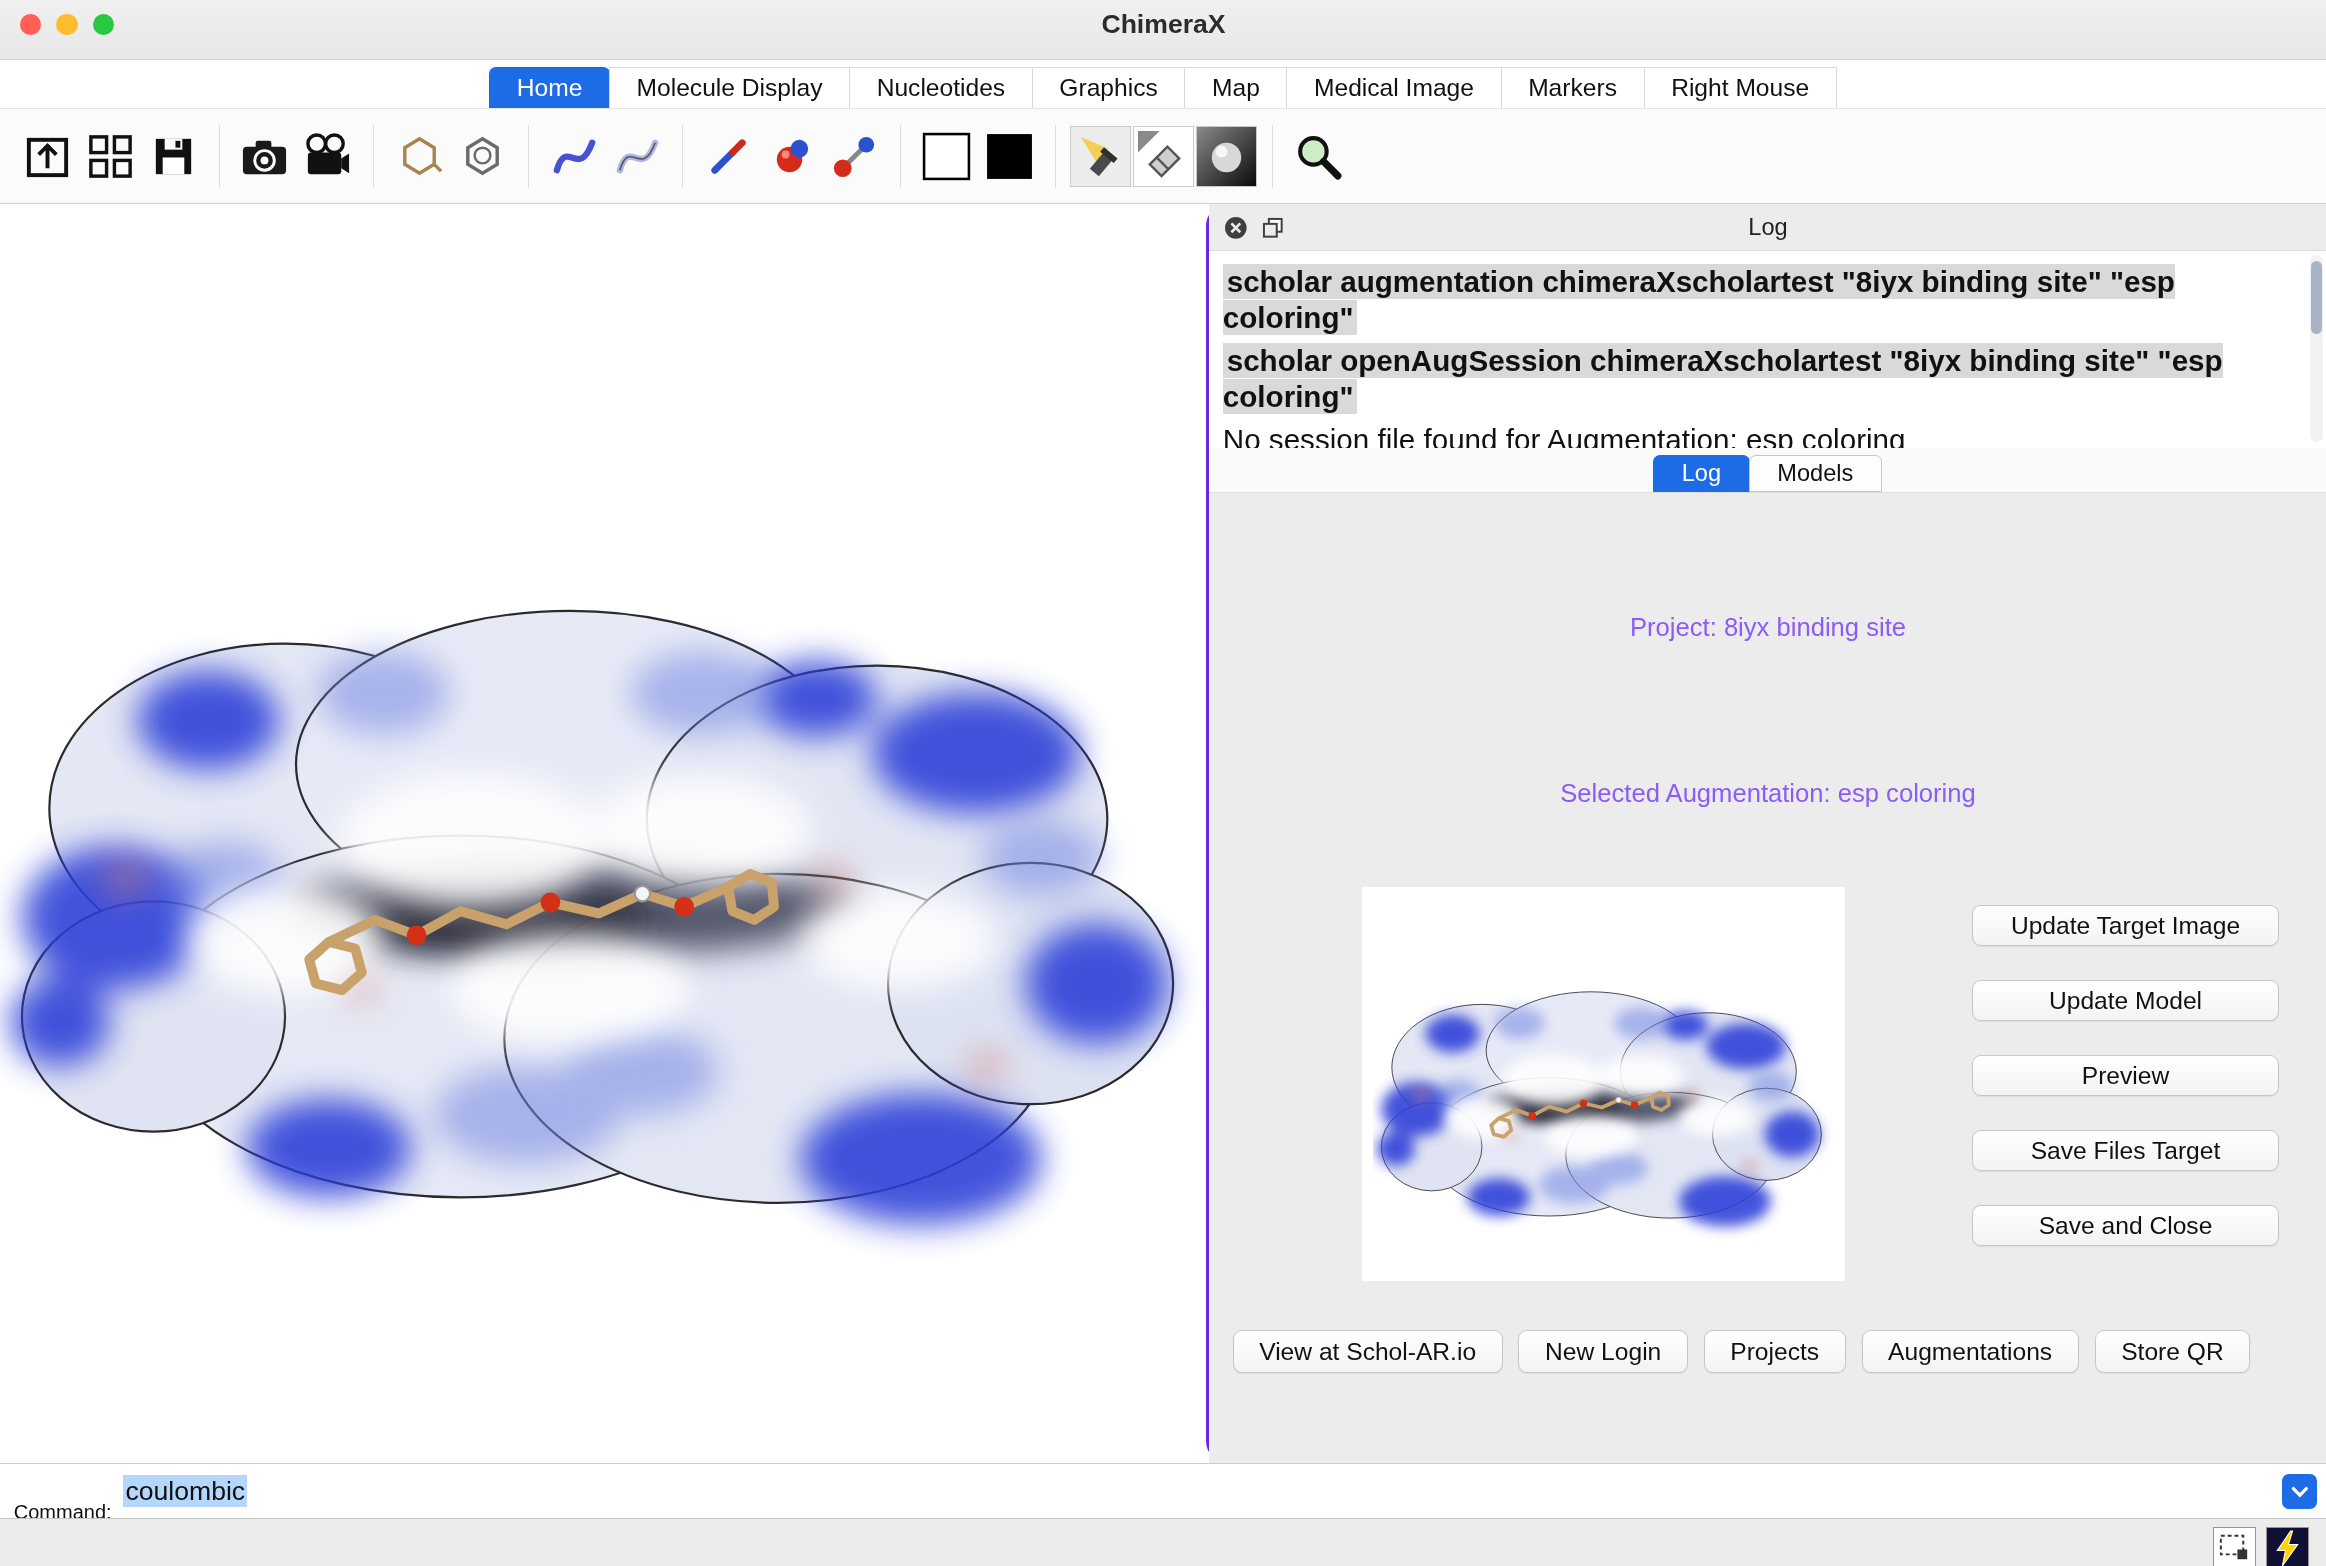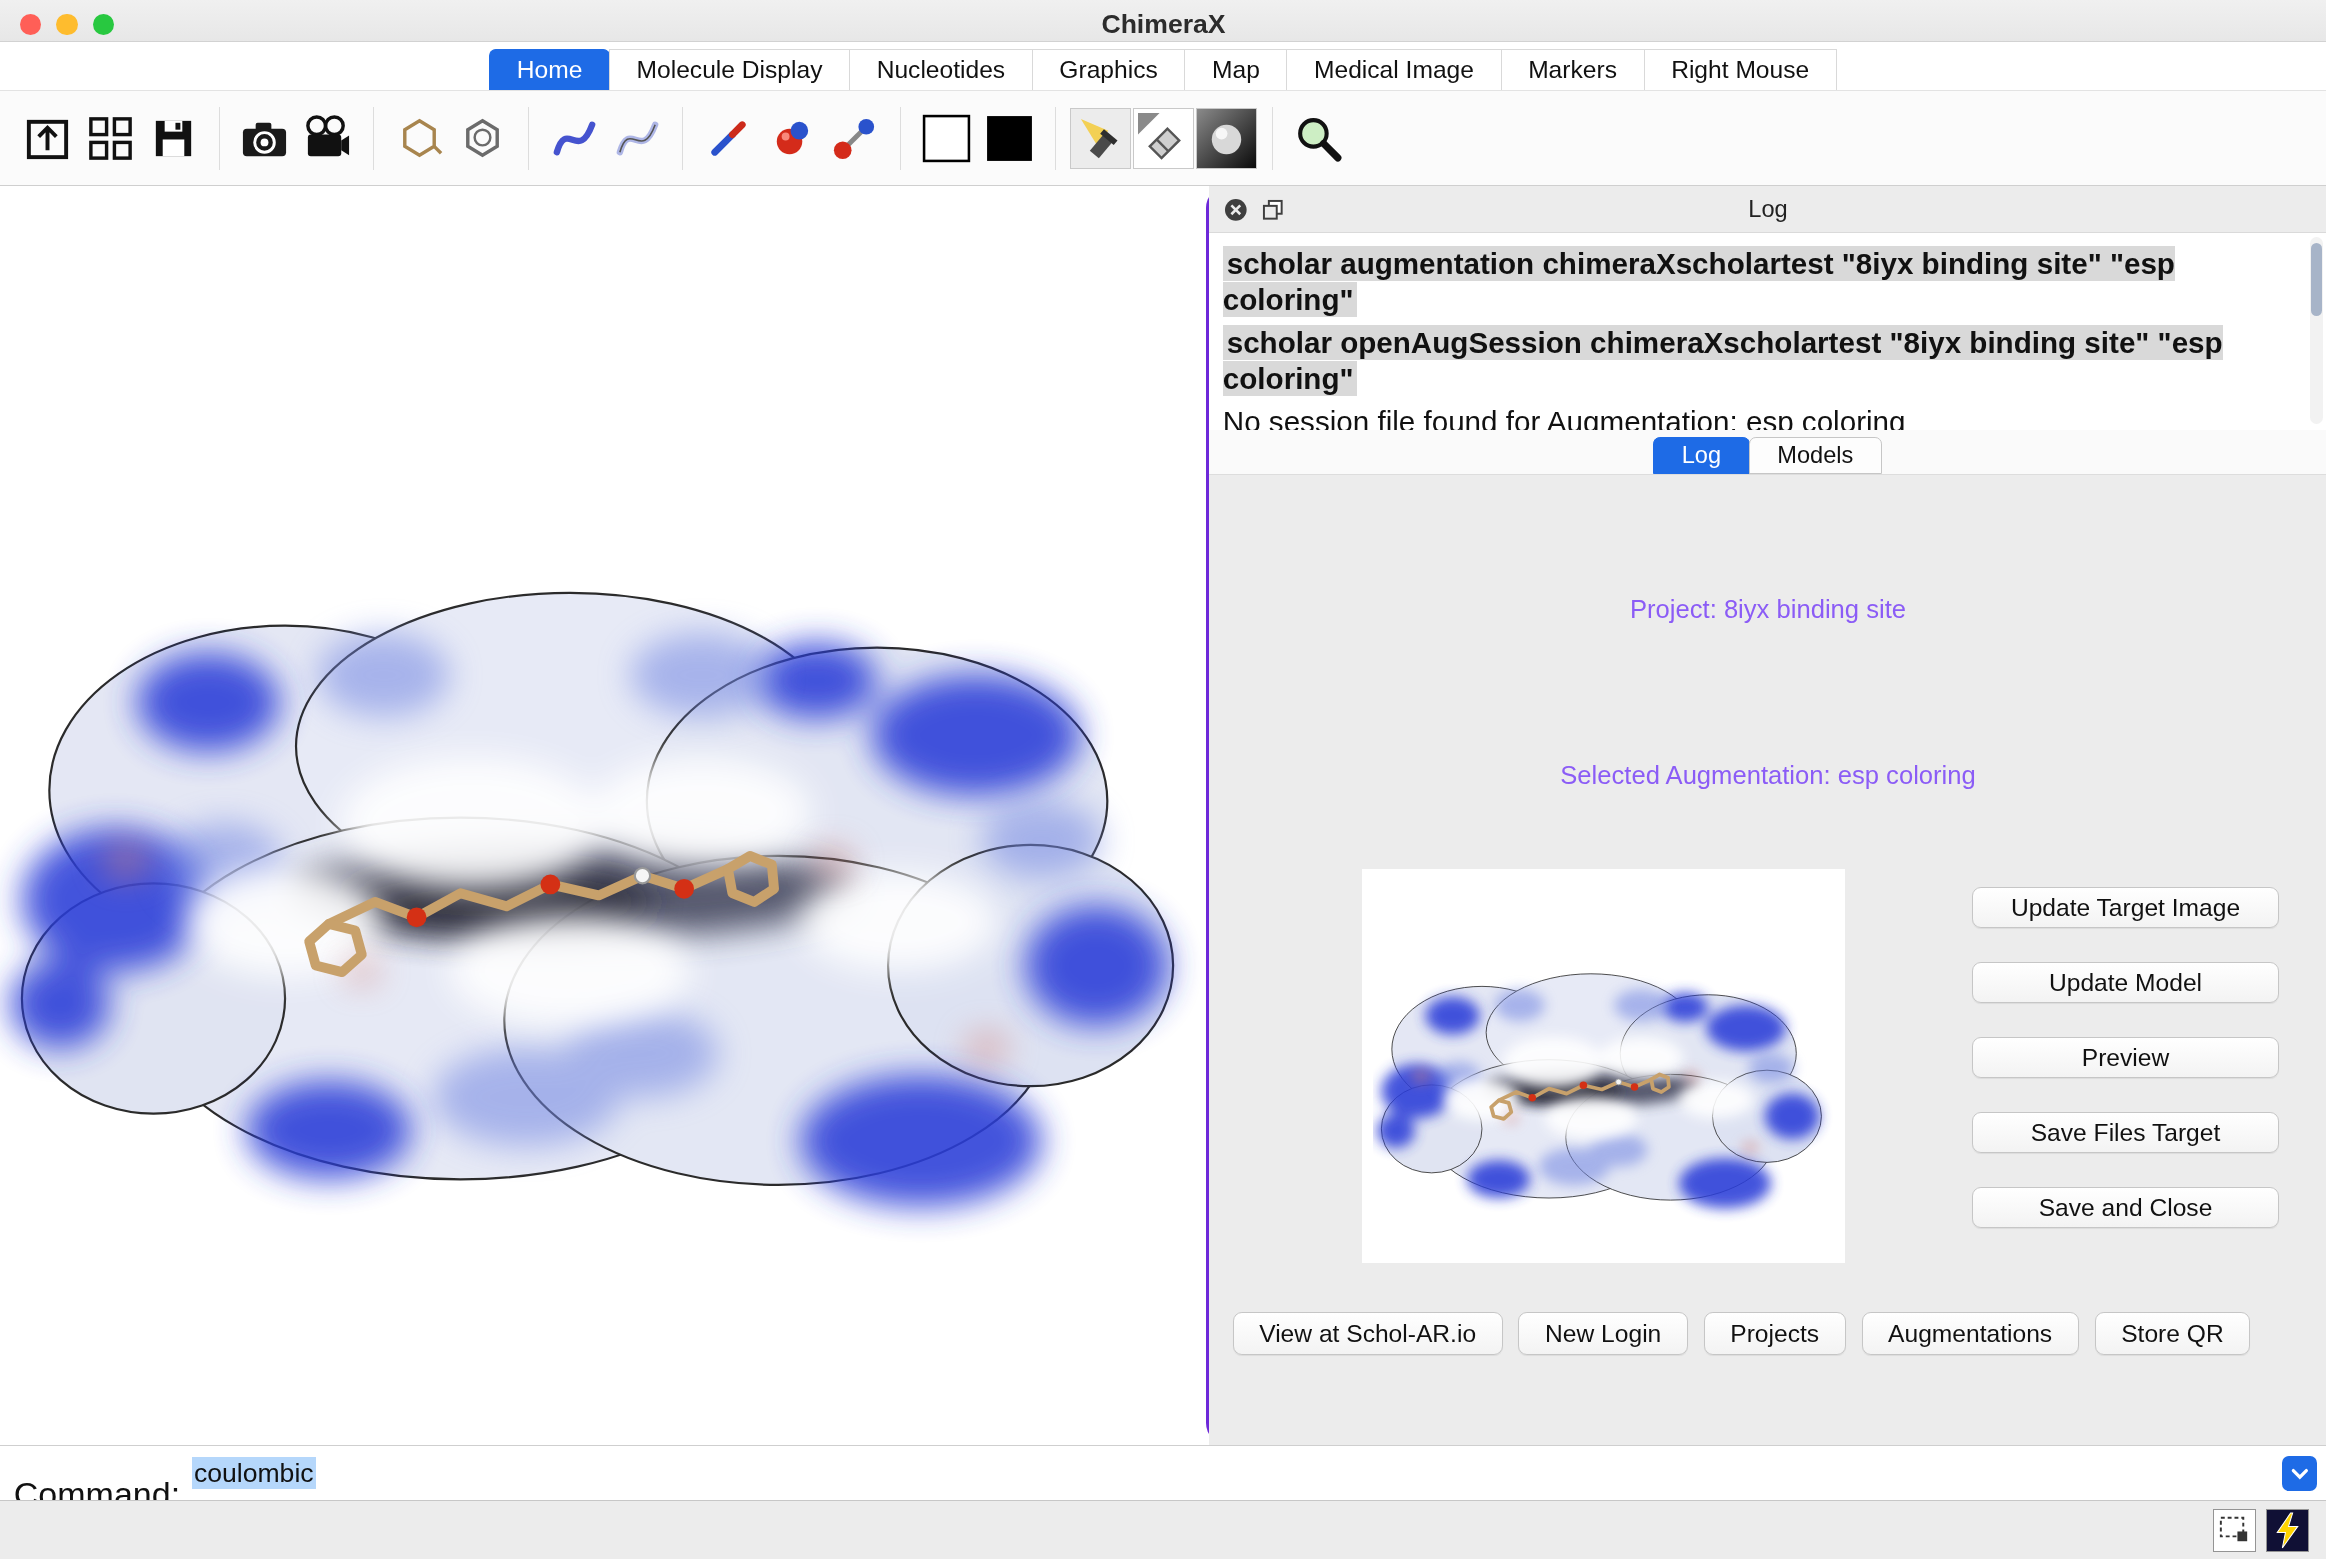--- a/index.html
+++ b/index.html
@@ -1,20 +1,20 @@
 <!DOCTYPE html>
 <html><head>
 <meta charset="utf-8">
 <style>
   * { margin:0; padding:0; box-sizing:border-box; }
   html,body { width:2327px; height:1566px; overflow:hidden; background:#fff;
     font-family:"Liberation Sans", sans-serif; color:#111; }
 
   
-  .titlebar { height:42px; background:linear-gradient(#f0f0f0,#e7e7e7);
+  .titlebar { height:60px; background:linear-gradient(#f0f0f0,#e7e7e7);
     border-bottom:1px solid #d2d2d2; position:relative; }
   .lights { position:absolute; left:19.7px; top:13.8px; display:flex; gap:14.8px; }
   .light { width:21.7px; height:21.7px; border-radius:50%; }
   .light.red{background:#ff5f57;} .light.yellow{background:#febc2e;} .light.green{background:#28c840;}
   .wintitle { text-align:center; line-height:48px; font-size:26.6px; font-weight:700; color:#2c2c2c; }
 
   
   .tabbar { height:49px; background:#fff; display:flex; justify-content:center;
     align-items:flex-end; border-bottom:1px solid #e3e3e3; }
   .tab { height:41px; line-height:39px; padding:0 26.6px; font-size:24.6px;
@@ -70,21 +70,21 @@
     flex-direction:column; gap:34px; }
   .btn { height:41px; background:linear-gradient(#ffffff,#f3f3f3); border:1px solid #c6c6c6;
     border-radius:8.9px; font-size:24.6px; display:flex; align-items:center; justify-content:center;
     box-shadow:0 1px 1px rgba(0,0,0,.07); white-space:nowrap;text-align:right; }
   .footerrow { position:absolute; left:23.6px; right:21px; top:837px; display:flex; gap:15.8px; }
   .footerrow .btn { height:43px; padding:0 25.6px; }
 
   
   .cmdbar { height:55px; background:#fff; border-top:1px solid #cfcfcf; display:flex;
     align-items:center; padding:0 13.8px; position:relative; }
-  .cmdlabel { font-size:34px;margin-top:42px; }
+  .cmdlabel { font-size:20px;margin-top:42px; }
   .cmdval { margin-left:11.8px; font-size:26.6px; }
   .sel { background:#b5d7fb; padding:1px 2px; }
   .cmddrop { position:absolute; right:9.9px; top:9.9px; width:35px; height:35px; background:#1e6be6;
     border-radius:6.9px; display:flex; align-items:center; justify-content:center; }
 
   .statusbar { height:59px; background:#ececec; border-top:1px solid #c7c7c7; position:relative; }
   .stile { position:absolute; top:7.9px; width:43px; height:43px; border:1px solid #949494;
     background:#fff; display:flex; align-items:center; justify-content:center; }
   .stile.sel-tile { right:71px; }
   .stile.bolt-tile { right:17.7px; padding:0; overflow:hidden; }

